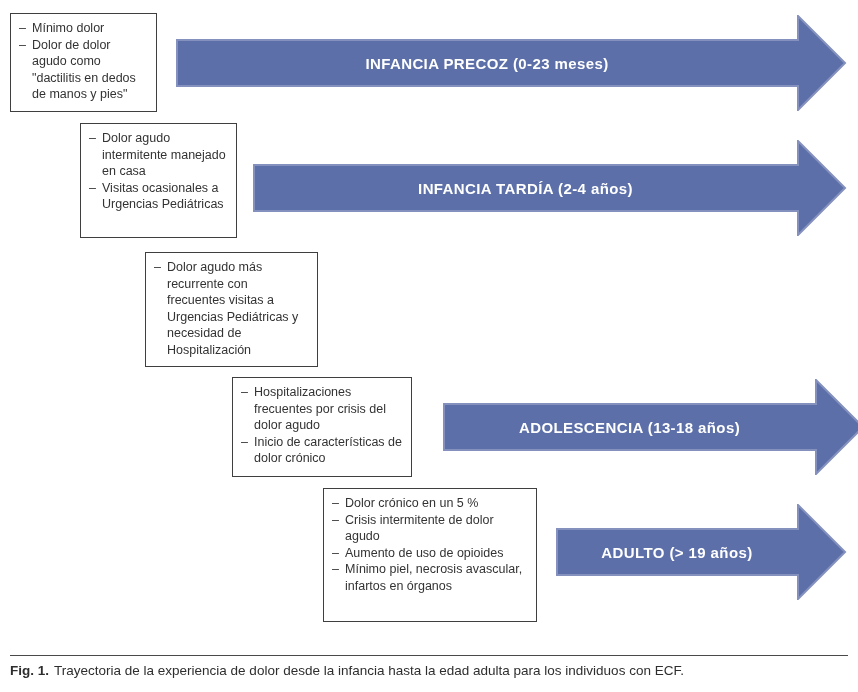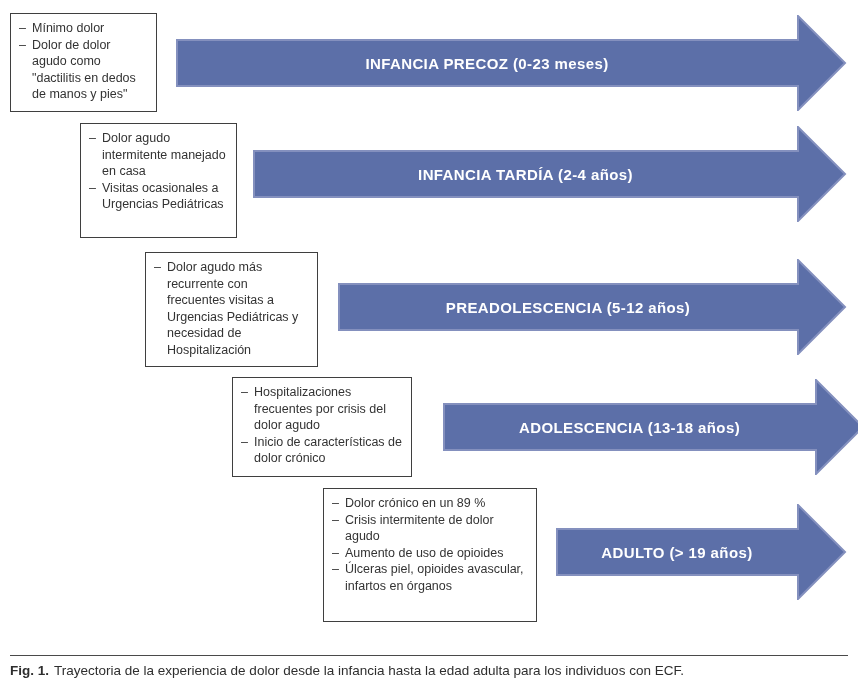--- a/index.html
+++ b/index.html
@@ -85,38 +85,32 @@
   <div class="note-box" style="left:80px;top:123px;width:157px;height:115px;">
     <div class="bullet">
       <span class="marker">–</span>
       <span class="btext">Dolor agudo intermitente manejado en casa</span>
     </div>
     <div class="bullet">
       <span class="marker">–</span>
       <span class="btext">Visitas ocasionales a Urgencias Pediátricas</span>
     </div>
   </div>
-  <div class="arrow" style="left:253px;top:126px;width:595px;height:96px;">
+  <div class="arrow" style="left:253px;top:140px;width:595px;height:96px;">
     <svg width="595" height="96" viewBox="0 0 595 96">
       <polygon class="arrow-shape" points="1,25 545,25 545,1 592,48 545,95 545,71 1,71"></polygon>
     </svg>
     <div class="arrow-label" style="width:545px;">INFANCIA TARDÍA (2-4 años)</div>
   </div>
 
   <div class="note-box" style="left:145px;top:252px;width:173px;height:115px;">
     <div class="bullet">
       <span class="marker">–</span>
       <span class="btext">Dolor agudo más recurrente con frecuentes visitas a Urgencias Pediátricas y necesidad de Hospitalización</span>
     </div>
-  </div>
-  <div class="arrow" style="left:338px;top:259px;width:510px;height:96px;">
-    <svg width="510" height="96" viewBox="0 0 510 96">
-      <polygon class="arrow-shape" points="1,25 460,25 460,1 507,48 460,95 460,71 1,71"></polygon>
-    </svg>
-    <div class="arrow-label" style="width:460px;">PREADOLESCENCIA (5-12 años)</div>
   </div>
 
   <div class="note-box" style="left:232px;top:377px;width:180px;height:100px;">
     <div class="bullet">
       <span class="marker">–</span>
       <span class="btext">Hospitalizaciones frecuentes por crisis del dolor agudo</span>
     </div>
     <div class="bullet">
       <span class="marker">–</span>
       <span class="btext">Inicio de características de dolor crónico</span>
@@ -125,33 +119,33 @@
   <div class="arrow" style="left:443px;top:379px;width:423px;height:96px;">
     <svg width="423" height="96" viewBox="0 0 423 96">
       <polygon class="arrow-shape" points="1,25 373,25 373,1 420,48 373,95 373,71 1,71"></polygon>
     </svg>
     <div class="arrow-label" style="width:373px;">ADOLESCENCIA (13-18 años)</div>
   </div>
 
   <div class="note-box" style="left:323px;top:488px;width:214px;height:134px;">
     <div class="bullet">
       <span class="marker">–</span>
-      <span class="btext">Dolor crónico en un 89 %</span>
+      <span class="btext">Dolor crónico en un 5 %</span>
     </div>
     <div class="bullet">
       <span class="marker">–</span>
       <span class="btext">Crisis intermitente de dolor agudo</span>
     </div>
     <div class="bullet">
       <span class="marker">–</span>
       <span class="btext">Aumento de uso de opioides</span>
     </div>
     <div class="bullet">
       <span class="marker">–</span>
-      <span class="btext">Úlceras piel, opioides avascular, infartos en órganos</span>
+      <span class="btext">Mínimo piel, necrosis avascular, infartos en órganos</span>
     </div>
   </div>
   <div class="arrow" style="left:556px;top:504px;width:292px;height:96px;padding-left:20px;">
     <svg width="292" height="96" viewBox="0 0 292 96">
       <polygon class="arrow-shape" points="1,25 242,25 242,1 289,48 242,95 242,71 1,71"></polygon>
     </svg>
     <div class="arrow-label" style="width:242px;">ADULTO (&gt; 19 años)</div>
   </div>
 
   <div class="caption-divider"></div>

